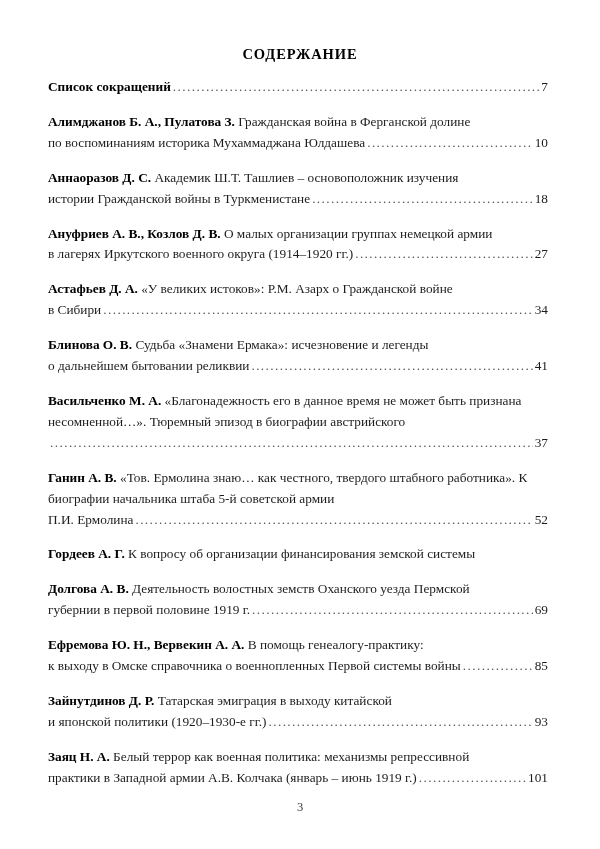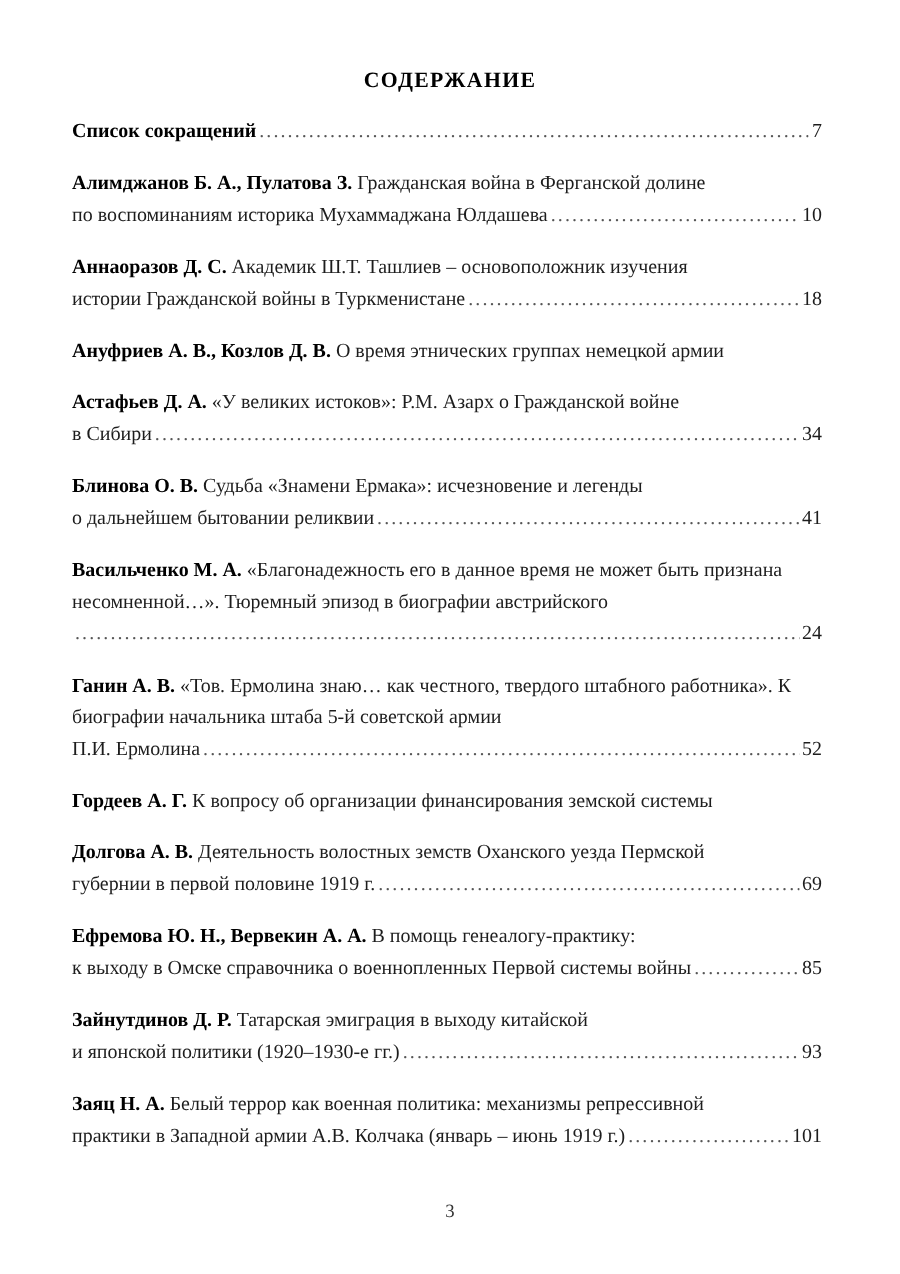--- a/index.html
+++ b/index.html
@@ -124,21 +124,26 @@
       </div>
       <div class="toc-entry">
         <div class="entry-body"><span class="author">Аннаоразов Д. С.</span> <span class="title-text">Академик Ш.Т. Ташлиев – основоположник изучения</span></div>
         <div class="tail-line">
           <span class="tail-text title-text">истории Гражданской войны в Туркменистане</span>
           <span class="leader"></span>
           <span class="page-num">18</span>
         </div>
       </div>
       <div class="toc-entry">
-        <div class="entry-body"><span class="author">Ануфриев А. В., Козлов Д. В.</span> <span class="title-text">О время этнических группах немецкой армии</span></div>
+        <div class="entry-body"><span class="author">Ануфриев А. В., Козлов Д. В.</span> <span class="title-text">О малых организации группах немецкой армии</span></div>
+        <div class="tail-line">
+          <span class="tail-text title-text">в лагерях Иркутского военного округа (1914–1920 гг.)</span>
+          <span class="leader"></span>
+          <span class="page-num">27</span>
+        </div>
       </div>
       <div class="toc-entry">
         <div class="entry-body"><span class="author">Астафьев Д. А.</span> <span class="title-text">«У великих истоков»: Р.М. Азарх о Гражданской войне</span></div>
         <div class="tail-line">
           <span class="tail-text title-text">в Сибири</span>
           <span class="leader"></span>
           <span class="page-num">34</span>
         </div>
       </div>
       <div class="toc-entry">
@@ -146,21 +151,21 @@
         <div class="tail-line">
           <span class="tail-text title-text">о дальнейшем бытовании реликвии</span>
           <span class="leader"></span>
           <span class="page-num">41</span>
         </div>
       </div>
       <div class="toc-entry">
         <div class="entry-body"><span class="author">Васильченко М. А.</span> <span class="title-text">«Благонадежность его в данное время не может быть</span> <span class="title-text">признана несомненной…». Тюремный эпизод в биографии австрийского</span></div>
         <div class="tail-line">
           <span class="leader"></span>
-          <span class="page-num">24</span>
+          <span class="page-num">37</span>
         </div>
       </div>
       <div class="toc-entry">
         <div class="entry-body"><span class="author">Ганин А. В.</span> <span class="title-text">«Тов. Ермолина знаю… как честного, твердого</span> <span class="title-text">штабного работника». К биографии начальника штаба 5-й советской армии</span></div>
         <div class="tail-line">
           <span class="tail-text title-text">П.И. Ермолина</span>
           <span class="leader"></span>
           <span class="page-num">52</span>
         </div>
       </div>

